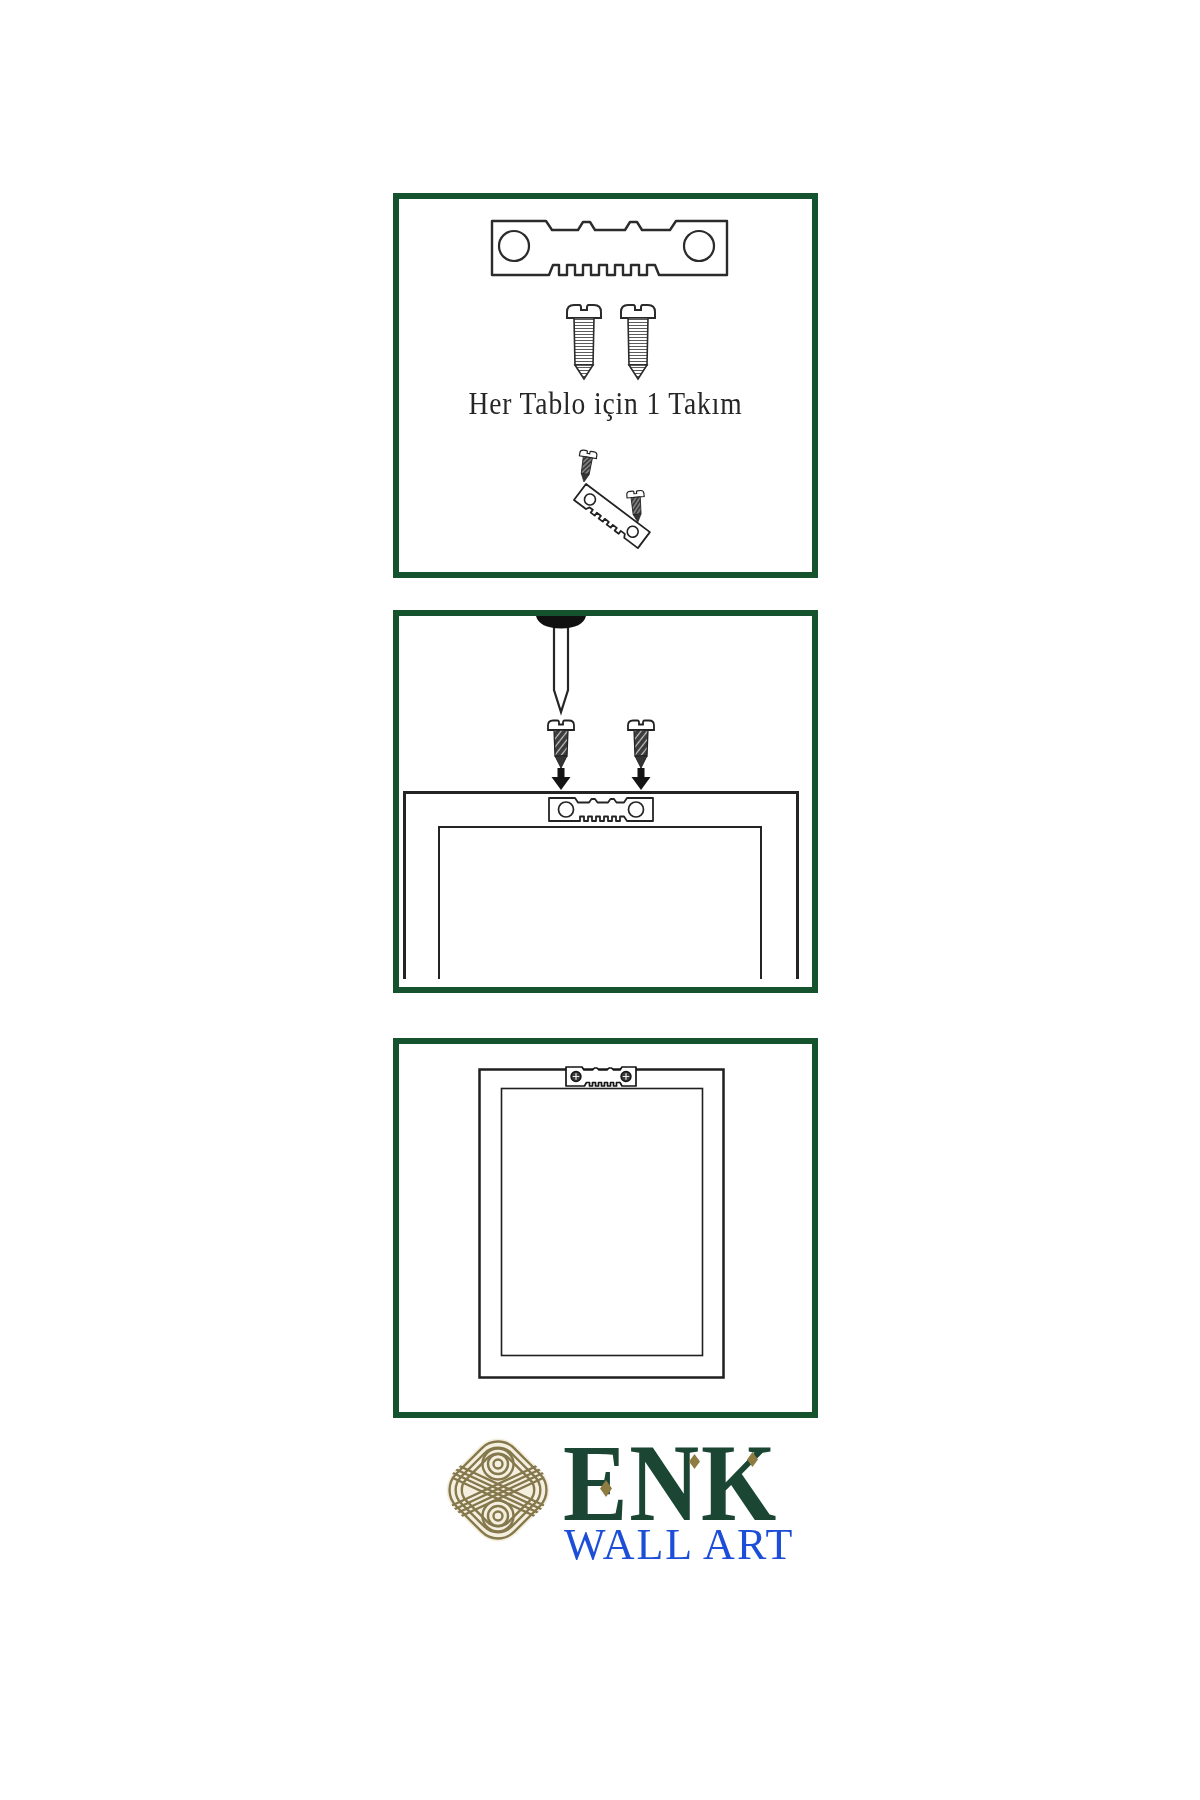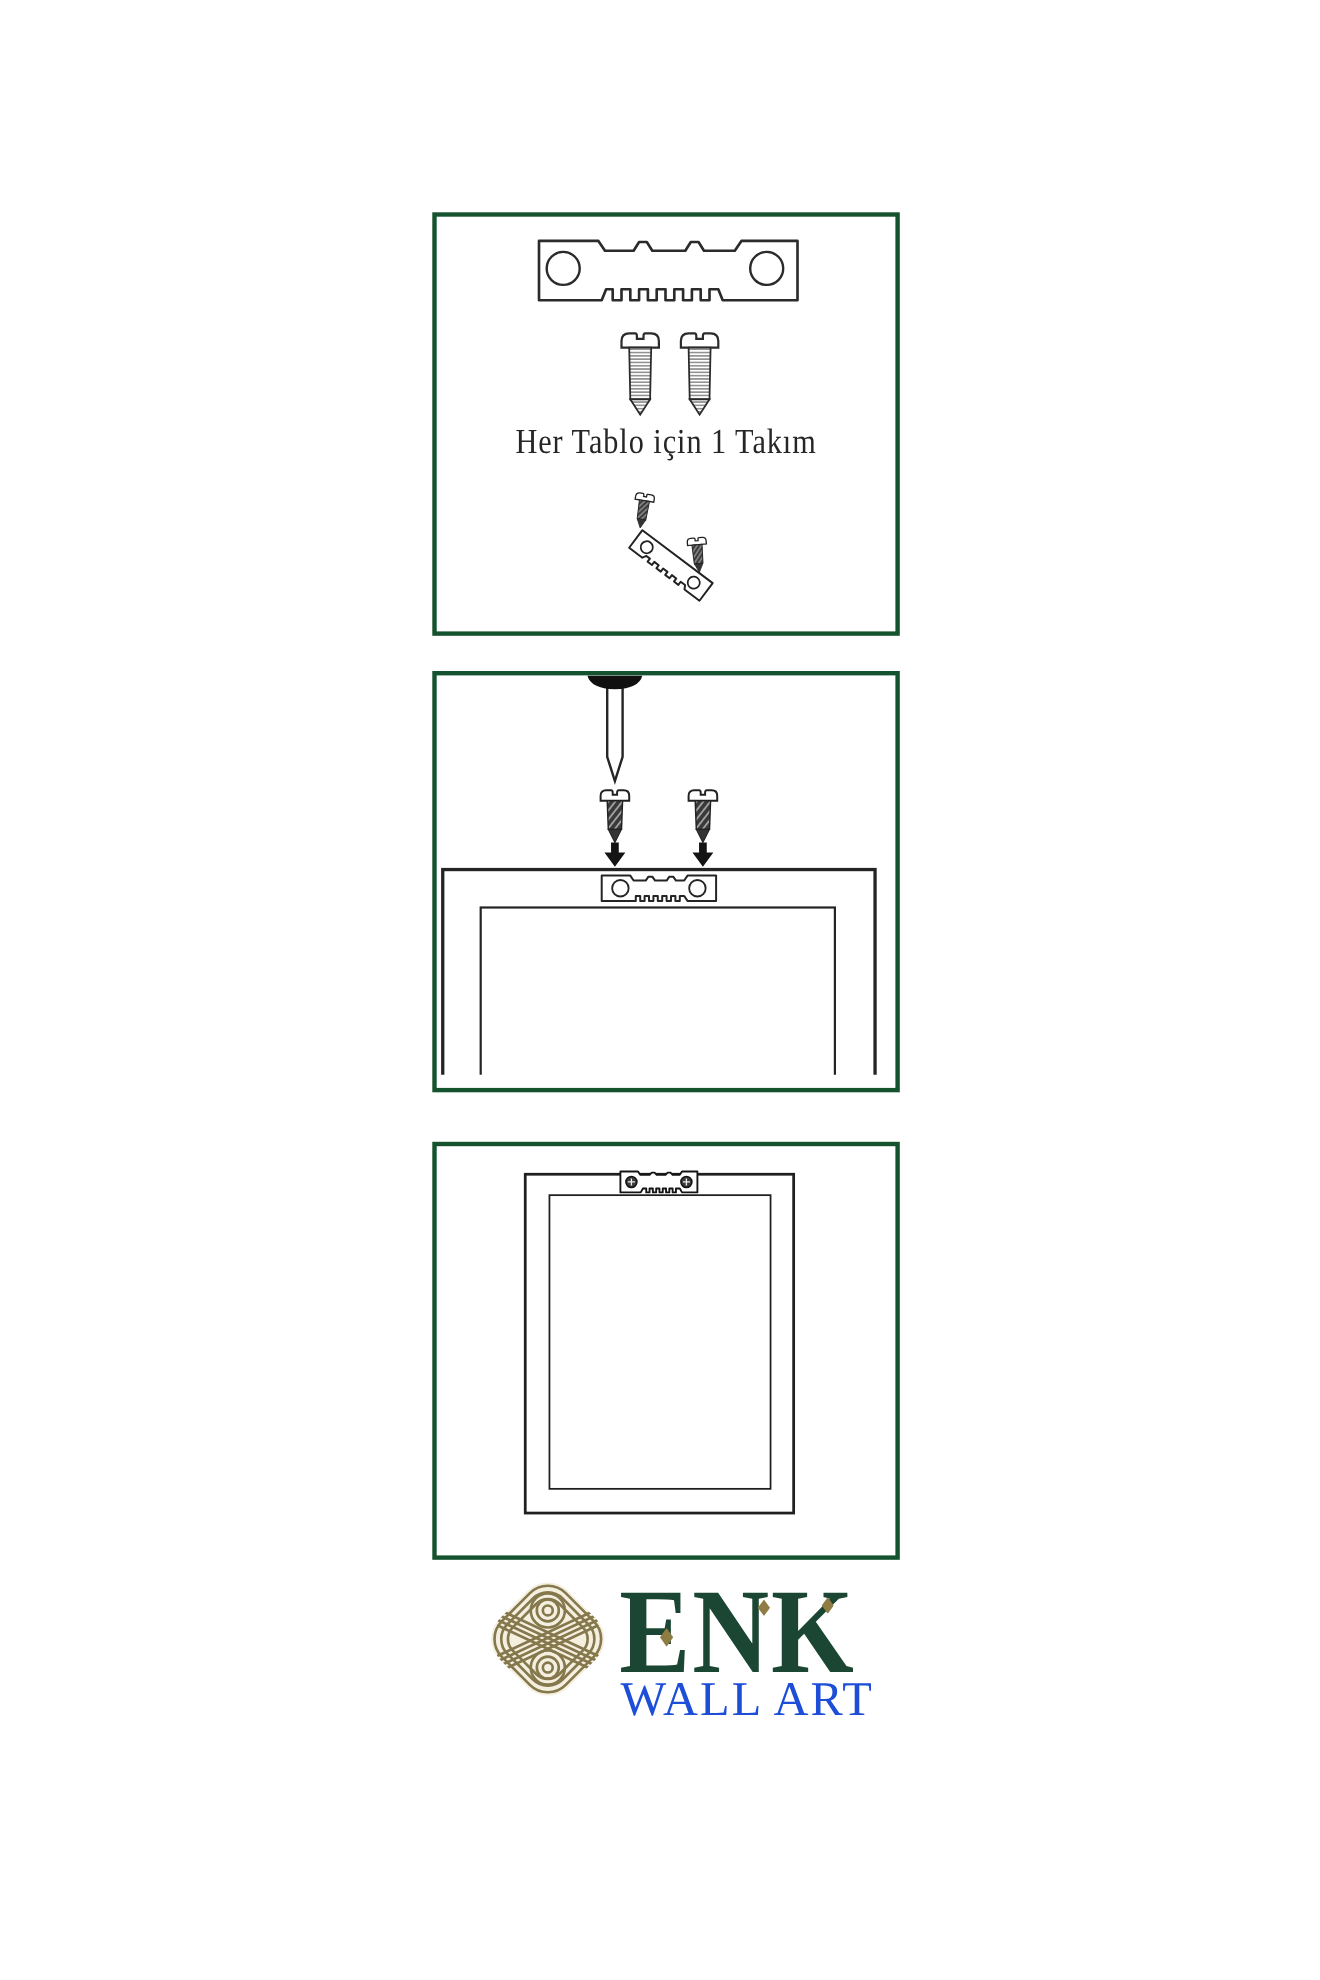--- a/index.html
+++ b/index.html
@@ -1,18 +1,18 @@
 <!DOCTYPE html>
 <html><head>
 <meta charset="utf-8">
 <style>
   html,body{margin:0;padding:0;background:#fff;}
   .page{position:relative;width:1200px;height:1800px;background:#ffffff;overflow:hidden;
         font-family:"Liberation Sans",sans-serif;}
-  .panel{position:absolute;border:4px solid #14532d;background:#fff;box-sizing:border-box;}
+  .panel{position:absolute;border:6px solid #14532d;background:#fff;box-sizing:border-box;}
   .panel svg{position:absolute;left:0;top:0;display:block;}
   .caption{position:absolute;left:0;right:0;top:186px;text-align:center;
            font-family:"Liberation Serif",serif;font-size:32px;color:#262626;
            letter-spacing:1px;transform:scaleX(.86);white-space:nowrap;}
   .brand{position:absolute;left:430px;top:1424px;width:380px;height:170px;}
   .brand-name{position:absolute;left:133px;top:4px;font-family:"Liberation Serif",serif;
               font-weight:700;font-size:110px;line-height:1;color:#1b4634;letter-spacing:2px;
               transform:scaleX(.88);transform-origin:left top;}
   .brand-tagline{position:absolute;left:134px;top:99px;font-family:"Liberation Serif",serif;
                  font-size:44px;line-height:1;color:#1d4ed8;letter-spacing:2px;}

